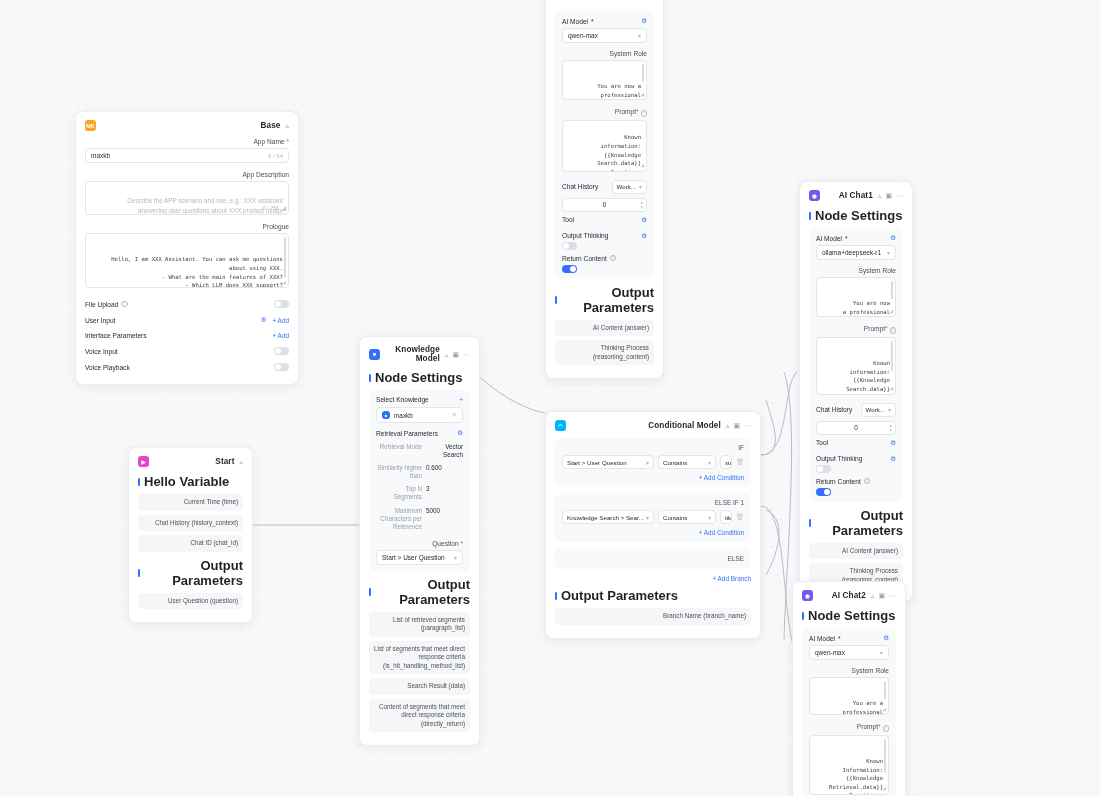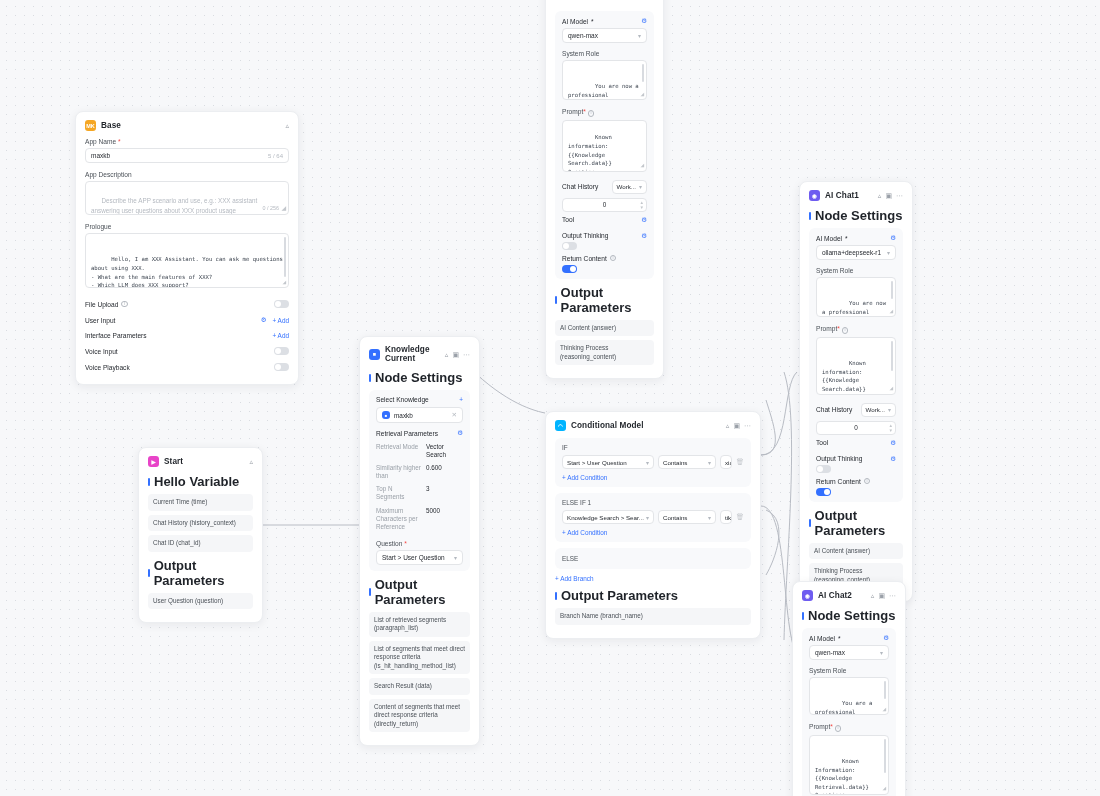--- a/index.html
+++ b/index.html
@@ -9,20 +9,21 @@
     font-family: "Liberation Sans", sans-serif;
     background: #f7f8fa;
   }
   #canvas {
     position: relative;
     width: 1100px; height: 796px;
     background-color: #f7f8fa;
     background-image: radial-gradient(#d9dce1 0.9px, transparent 0.9px);
     background-size: 9px 9px;
     background-position: 2px 2px;
+    text-align: right;
   }
   #edges { position: absolute; left: 0; top: 0; width: 1100px; height: 796px; pointer-events: none; }
 
   .node {
     position: absolute;
     background: #ffffff;
     border: 1px solid #eceef1;
     border-radius: 8px;
     box-shadow: 0 2px 10px rgba(31,35,41,0.07);
     padding: 8px 9px 9px 9px;
@@ -95,21 +96,21 @@
 
   .num-field { border: 1px solid #e3e5e8; border-radius: 4px; background: #fff; font-size: 6.4px;
                color: #1f2329; padding: 3px 5px; height: 14px; display: flex; align-items: center;
                justify-content: center; position: relative; }
   .num-field .spin { position: absolute; right: 3px; color: #c3c7cc; font-size: 5px; line-height: .9; }
   .mini-sel { border: 1px solid #e3e5e8; border-radius: 4px; background: #fff; font-size: 6.2px;
               color: #1f2329; padding: 2.5px 4px; display: flex; align-items: center; gap: 3px; }
 
   
   #node-base { left: 75px; top: 111px; width: 224px; }
-  #node-start { left: 138px; top: 447px; width: 125px; }
+  #node-start { left: 128px; top: 447px; width: 125px; }
   #node-know { left: 359px; top: 336px; width: 121px; }
   #node-cond { left: 545px; top: 411px; width: 216px; }
   #node-aichat-top { left: 545px; top: -42px; width: 119px; }
   #node-aichat1 { left: 799px; top: 181px; width: 114px; }
   #node-aichat2 { left: 792px; top: 581px; width: 114px; }
 </style>
 </head>
 <body>
 
 <div id="canvas">
@@ -209,21 +210,21 @@
     <div class="out-item">Chat ID (chat_id)</div>
     <div class="sect-hd">
       <span>Output Parameters</span>
     </div>
     <div class="out-item">User Question (question)</div>
   </div>
 
   <div class="node" id="node-know">
     <div class="node-hd">
       <span class="ic ic-know">■</span>
-      <span class="node-title">Knowledge Current</span>
+      <span class="node-title">Knowledge Model</span>
       <span class="hd-acts">
         <span>▵</span>
         <span>▣</span>
         <span>⋯</span>
       </span>
     </div>
     <div class="sect-hd">
       <span>Node Settings</span>
     </div>
     <div class="settings-box">

